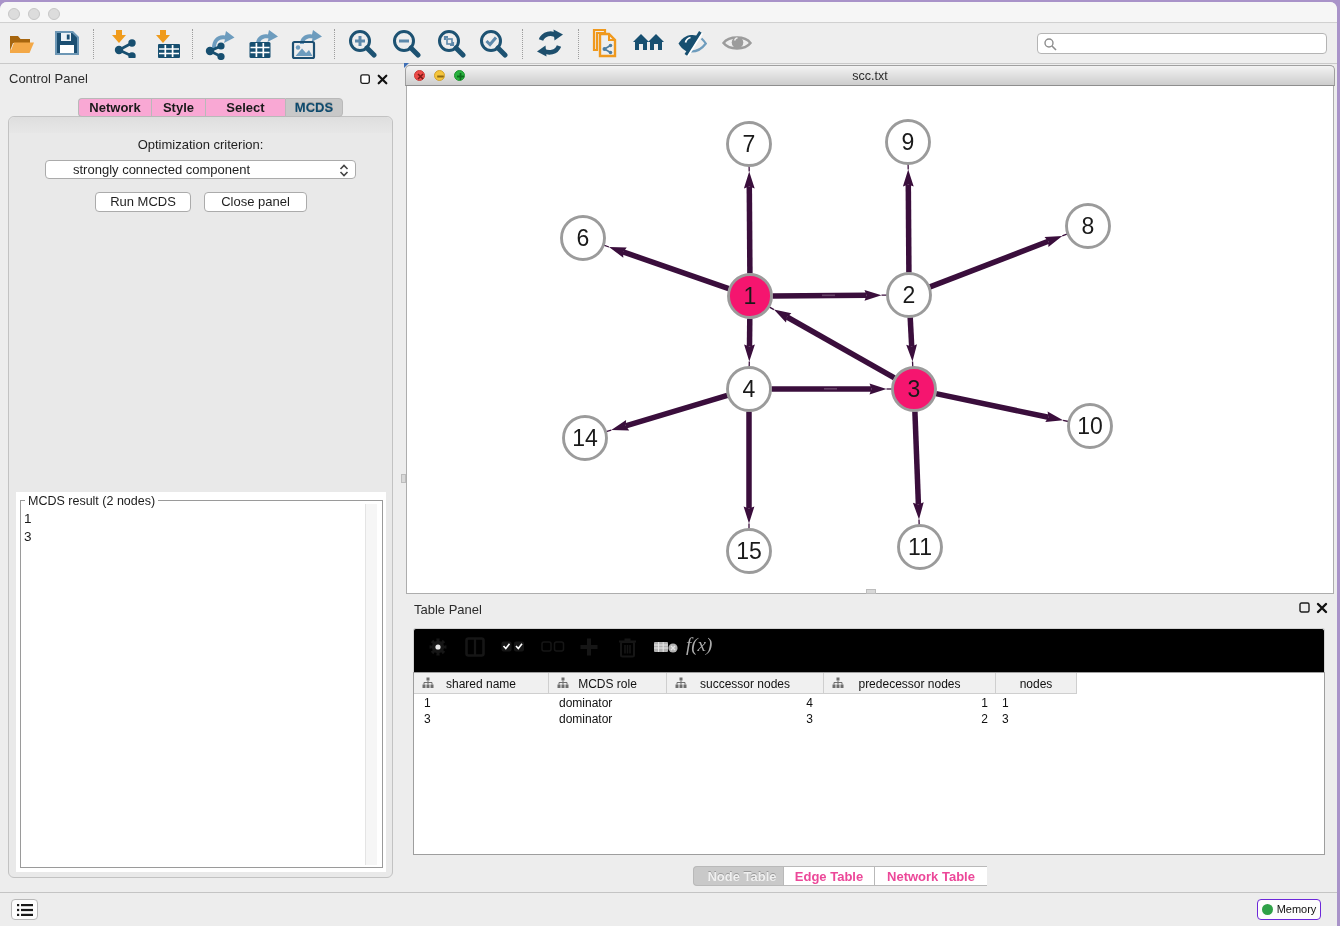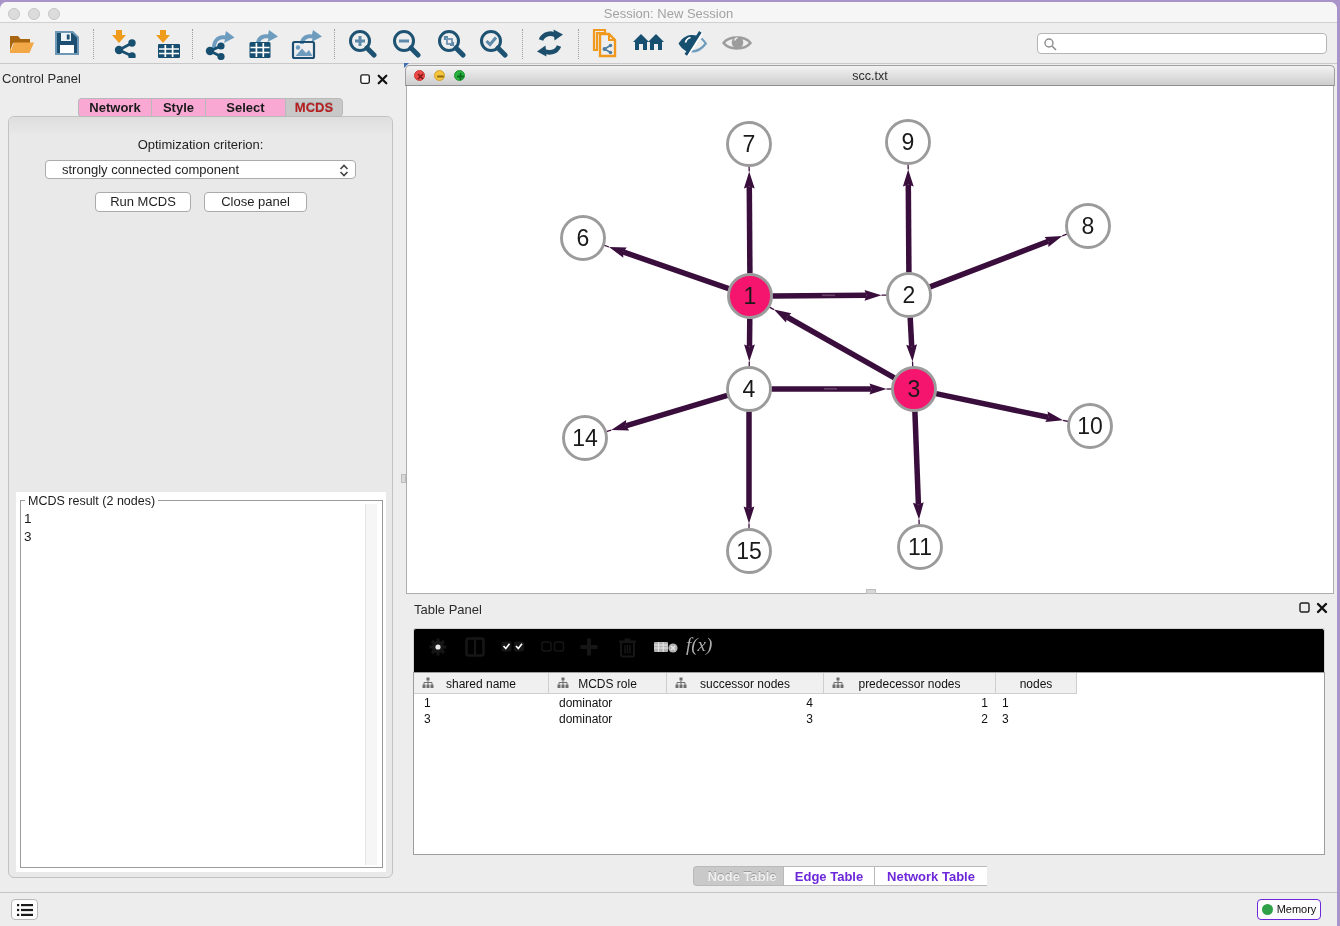--- a/index.html
+++ b/index.html
@@ -9,30 +9,30 @@
 #titlebar { position:absolute; left:0; top:0; width:100%; height:21px; background:#f6f6f6; border-bottom:1px solid #d0d0d0; border-radius:5px 5px 0 0;}
 #titlebar .title { position:absolute; left:0; right:0; top:4px; text-align:center; font-size:13px; color:#a2a2a2; }
 .tl { position:absolute; top:6px; width:12px; height:12px; border-radius:50%; background:#dcdcdc; border:1px solid #c6c6c6; }
 #toolbar { position:absolute; left:0; top:22px; width:100%; height:40px; background:#eeeeee; border-bottom:1px solid #c9c9c9; }
 .tbsep { position:absolute; top:5px; height:30px; width:1px; border-left:1px dotted #9d9d9d; }
 .tbicon { position:absolute; top:4px; }
 #searchbox { position:absolute; left:1037px; top:9px; width:290px; height:21px; background:#fff; border:1px solid #b4b4b4; border-radius:4px; }
 #searchbox svg { position:absolute; left:5px; top:3px; }
 
 #cp-head { position:absolute; left:0; top:63px; width:400px; height:28px; }
-#cp-head .t { position:absolute; left:2px; top:6px; font-size:13px; color:#2b2b2b; }
+#cp-head .t { position:absolute; left:9px; top:6px; font-size:13px; color:#2b2b2b; }
 #cp-tabs { position:absolute; left:78px; top:96px; height:19px; display:flex; z-index:5;}
 .cptab { height:19px; font-size:13px; font-weight:bold; color:#1a1a1a; background:#f9a8d4; border:1px solid #b9b9b9; border-right:none; text-align:center; line-height:18px; }
 .cptab:first-child { border-radius:4px 0 0 4px; }
 .cptab:last-child { border-radius:0 4px 4px 0; border-right:1px solid #b9b9b9; }
-.cptab.sel { background:#c8c8c8; color:#b91c1c; text-shadow:0 -1px 0 #9a9a9a; }
+.cptab.sel { background:#c8c8c8; color:#0c4a6e; text-shadow:0 -1px 0 #9a9a9a; }
 #cp-body { position:absolute; left:8px; top:114px; width:385px; height:762px; background:#e9e9e9; border:1px solid #c2c2c2; border-radius:6px; }
 #cp-body .band { position:absolute; left:0; top:0; width:100%; height:16px; background:linear-gradient(#dedede,#e7e7e7); border-radius:6px 6px 0 0; }
 #opt-label { position:absolute; left:0; top:20px; width:100%; text-align:center; font-size:13px; color:#1f1f1f; }
-#combo { position:absolute; left:36px; top:43px; width:311px; height:19px; background:#fff; border:1px solid #ababab; border-radius:4px; font-size:13px; color:#1f1f1f; line-height:17px; padding-left:16px; }
+#combo { position:absolute; left:36px; top:43px; width:311px; height:19px; background:#fff; border:1px solid #ababab; border-radius:4px; font-size:13px; color:#1f1f1f; line-height:17px; padding-left:27px; }
 .btn { position:absolute; height:20px; background:#fff; border:1px solid #ababab; border-radius:4px; font-size:13px; color:#1f1f1f; text-align:center; line-height:18px; }
 #fieldset { position:absolute; left:7px; top:375px; width:370px; height:380px; background:#fff; }
 #fieldset .tb { position:absolute; left:4px; top:8px; right:3px; bottom:4px; border:1px solid #9a9a9a; }
 #fieldset .legend { position:absolute; left:9px; top:2px; background:#fff; padding:0 3px; font-size:12.5px; color:#1c1c1c; z-index:2; }
 #fieldset .item { position:absolute; left:8px; font-size:13.5px; color:#1a1a1a; }
 #fieldset .sb { position:absolute; right:9px; top:12px; bottom:7px; width:12px; background:#f6f6f6; border-left:1px solid #e4e4e4; }
 
 #netwin { position:absolute; left:405px; top:63px; width:930px; height:530px; }
 #net-title { position:absolute; left:0; top:0; width:100%; height:21px; background:linear-gradient(#f3f3f3,#cdcdcd); border:1px solid #9f9f9f; border-bottom:1px solid #8e8e8e; border-radius:5px 5px 0 0; }
 #net-title .t { position:absolute; left:0; right:0; top:3px; text-align:center; font-size:12.5px; color:#2b2b2b; }
@@ -42,37 +42,36 @@
 
 #tp { position:absolute; left:400px; top:595px; width:937px; height:295px; }
 #tp-head .t { position:absolute; left:14px; top:5px; font-size:13px; color:#2b2b2b; }
 #tp-toolbar { position:absolute; left:13px; top:31px; width:912px; height:44px; background:#000000; border:1px solid #d2d2d2; border-bottom:none; border-radius:3px 3px 0 0; }
 #tbl { position:absolute; left:13px; top:75px; width:912px; height:183px; background:#fff; border:1px solid #9e9e9e; font-size:12px; color:#111; }
 #tbl .hdr { position:absolute; left:0; top:0; height:21px; background:#f0f0f0; border-bottom:1px solid #cfcfcf; border-right:1px solid #cfcfcf; }
 #tbl .hdr span { position:absolute; left:0; right:0; text-align:center; top:4px; }
 #tbl .cell { position:absolute; font-size:12px; }
 .hico { position:absolute; left:8px; top:4px; }
 #tp-tabs { position:absolute; left:293px; top:269px; height:20px; display:flex; }
-.tptab { height:20px; font-size:13px; color:#6d28d9; background:#fff; border:1px solid #b9b9b9; border-right:none; text-align:center; line-height:19px; font-weight:bold; }
+.tptab { height:20px; font-size:13px; color:#ec4899; background:#fff; border:1px solid #b9b9b9; border-right:none; text-align:center; line-height:19px; font-weight:bold; }
 .tptab:first-child { border-radius:4px 0 0 4px; }
 .tptab:last-child { border-radius:0 4px 4px 0; border-right:1px solid #b9b9b9;margin-top:28px; }
 .tptab.sel { background:#c9c9c9; color:#f0f0f0; text-shadow:0 -1px 0 #9a9a9a;padding-left:7px; }
 
 #status { position:absolute; left:0; top:890px; width:100%; height:32px; background:#ededed; border-top:1px solid #c4c4c4; }
 #status .lbtn { position:absolute; left:11px; top:6px; width:27px; height:21px; background:#fdfdfd; border:1px solid #b9b9b9; border-radius:4px; }
 #status .mem { position:absolute; right:16px; top:6px; width:64px; height:21px; background:#fdfdfd; border:1px solid #6d28d9; border-radius:4px; font-size:11px; color:#111; text-align:center; line-height:22px; }
 </style>
 </head>
 <body>
 <div id="win">
 <div id="titlebar">
   <div class="tl" style="left:8px"></div>
   <div class="tl" style="left:28px"></div>
   <div class="tl" style="left:48px"></div>
-  <div class="title">Session: New Session</div>
 </div>
 <div id="toolbar">
   <svg class="tbicon" style="left:6px" width="30" height="30" viewBox="0 0 30 30">
     <path d="M4 8 L12 8 L14.5 11 L24 11 L24 15 L7 15 L4 23 Z" fill="#a7660f"></path>
     <path d="M4 25 L8 14.5 L28 14.5 L23.5 25 Z" fill="#f3a847"></path>
     <path d="M4 25 L4 20 L7 25 Z" fill="#f3a847"></path>
   </svg>
   <svg class="tbicon" style="left:52px" width="30" height="30" viewBox="0 0 30 30">
     <path d="M3 3 L21 3 L27 9 L27 27 L3 27 Z" fill="#6d97b5"></path>
     <path d="M5 5 L20.2 5 L25 9.8 L25 25 L5 25 Z" fill="#1c4f72"></path>

